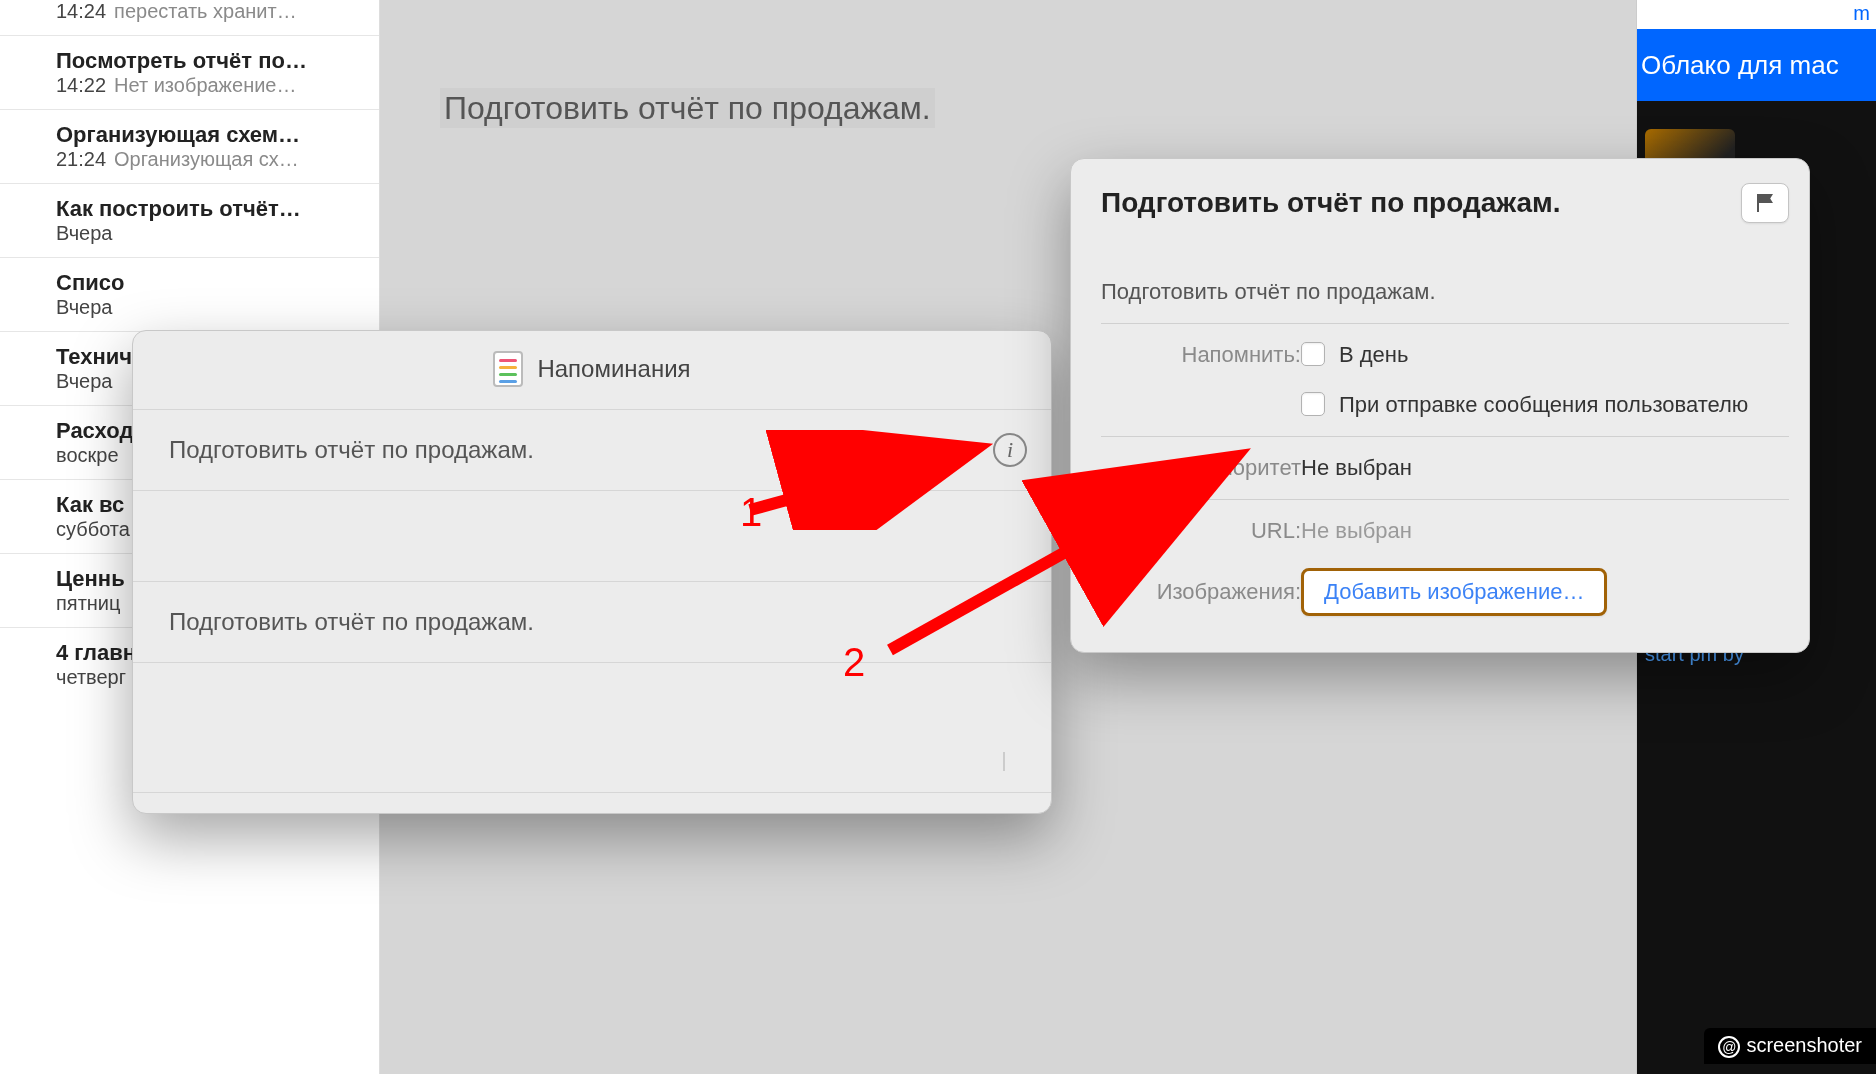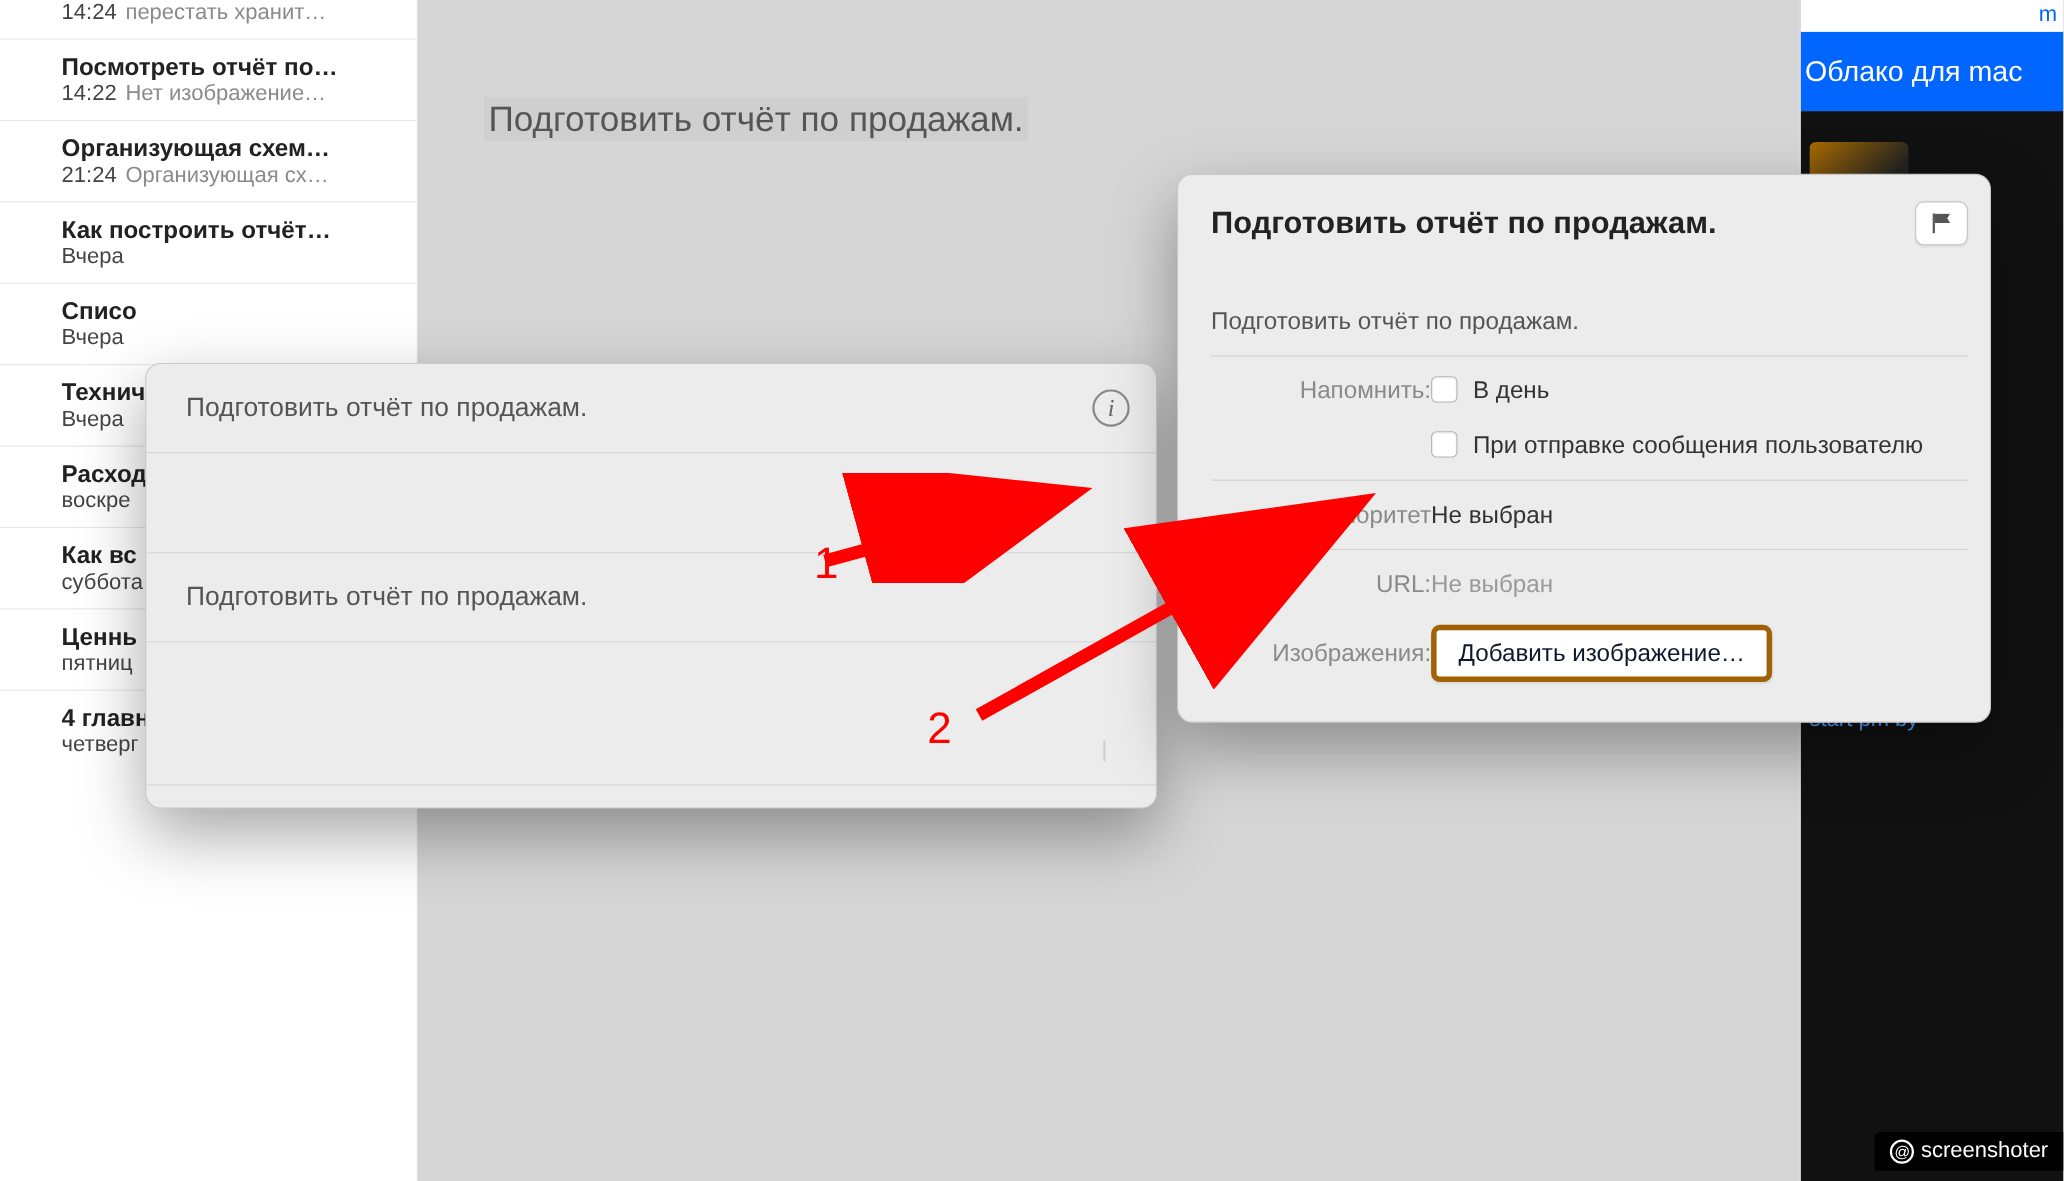--- a/index.html
+++ b/index.html
@@ -212,22 +212,22 @@
   }
   .row-value.muted{ color:#9a9a9a;}
   .checkbox{
     width:24px; height:24px; border:1.5px solid #b2b2b2; border-radius:5px;
     background:#fff; display:inline-block; flex-shrink:0;
     box-shadow:inset 0 1px 2px rgba(0,0,0,0.08);
   }
   .checkbox-row{ display:flex; align-items:flex-start; gap:14px;}
   .divider{ border-top:1px solid #d0d0d0; margin:6px 0;}
   .add-image-btn{
-    background:#fff; border:5px solid #a16207; border-radius:8px;
-    padding:8px 20px; font-size:22px; color:#0f172a; cursor:pointer;
+    background:#fff; border:3px solid #a16207; border-radius:8px;
+    padding:8px 20px; font-size:22px; color:#3b82f6; cursor:pointer;
     box-shadow:0 1px 2px rgba(0,0,0,0.08);
   }
 
   
   .anno-label{
     position:absolute; color:#ff0000; font-size:40px; font-weight:500;
     font-family:Arial, sans-serif;
   }
   svg.anno{ position:absolute; pointer-events:none;}
 </style>
@@ -292,20 +292,26 @@
     <div class="row" style="font-weight:700">Утроим тво</div>
     <div class="row"><span class="thumb"></span></div>
     <div class="row" style="color:#4ea3ff">start pm by</div>
   </div>
   <div class="screenshoter-badge">
     <span class="at-sign">@</span><span>screenshoter</span>
   </div>
 </div>
 
 <div class="dialog-reminders">
+  <div class="hdr">
+    <div class="icon-wrap">
+      <span class="reminders-icon"></span>
+      <span>Напоминания</span>
+    </div>
+  </div>
   <div class="item with-info">
     <span>Подготовить отчёт по продажам.</span>
     <span class="info-btn">i</span>
   </div>
   <div style="position:relative;">
     <div class="notes-icon-wrap"><span class="notes-icon"></span></div>
     <div class="item" style="border-top:1px solid #d6d6d6; margin-top:90px;">
       <span>Подготовить отчёт по продажам.</span>
     </div>
     <div class="spacer"></div>

